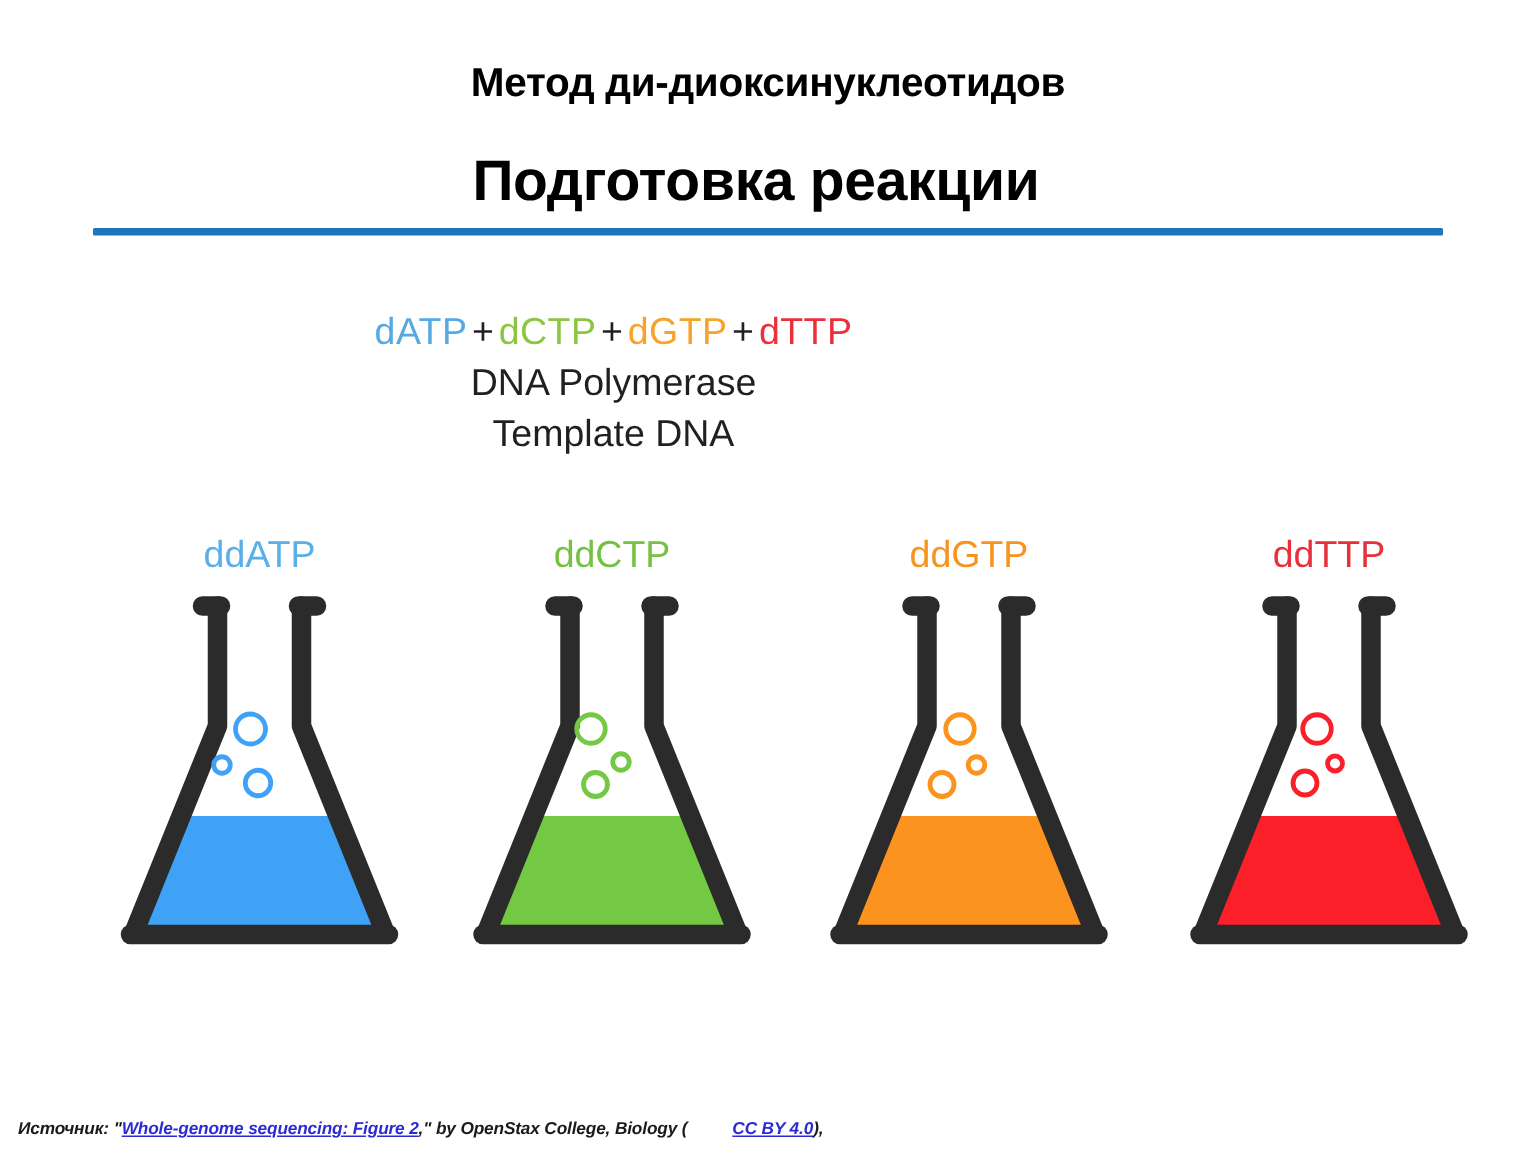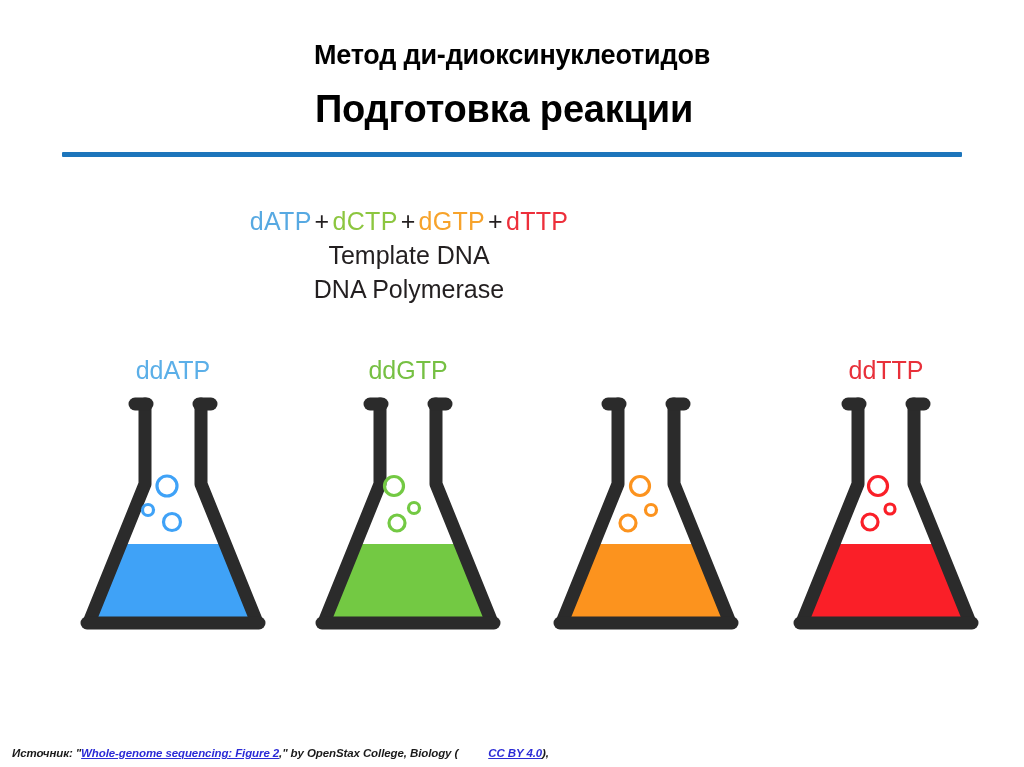--- a/index.html
+++ b/index.html
@@ -31,21 +31,21 @@
     width: 1024px;
     text-align: center;
     font-size: 27px;
     font-weight: bold;
     color: #000000;
     letter-spacing: -0.2px;
     white-space: nowrap;
   }
   .title-line-2 {
     position: absolute;
-    top: 88px;
+    top: 100px;
     left: 0;
     width: 1008px;
     text-align: center;
     font-size: 38px;
     font-weight: bold;
     color: #000000;
     letter-spacing: -0.2px;
     white-space: nowrap;
   }
   .title-rule {
@@ -151,22 +151,22 @@
 <div class="slide-header">
   <div class="title-line-1">Метод ди-диоксинуклеотидов</div>
   <div class="title-line-2">Подготовка реакции</div>
   <div class="title-rule" style="background: rgb(29, 117, 187);"></div>
 </div>
 
 <div class="reagent-block">
   <div class="reagent-line mix">
     <span class="dntp-a" style="color: rgb(87, 169, 226);">dATP</span><span class="plus">+</span><span class="dntp-c" style="color: rgb(140, 198, 63);">dCTP</span><span class="plus">+</span><span class="dntp-g" style="color: rgb(247, 163, 43);">dGTP</span><span class="plus">+</span><span class="dntp-t" style="color: rgb(237, 47, 59);">dTTP</span>
   </div>
+  <div class="reagent-line">DNA Polymerase</div>
   <div class="reagent-line">Template DNA</div>
-  <div class="reagent-line">DNA Polymerase</div>
 </div>
 
 <div class="flask-row">
 
   <div class="flask-cell f1">
     <div class="flask-label label-a" style="color: rgb(91, 175, 232);">ddATP</div>
     <svg class="flask-svg" viewBox="0 0 236 250">
 
       <path d="M 63 152 L 173 152 L 196 226 L 40 226 Z" fill="#3fa2f7"></path>
 
@@ -182,41 +182,42 @@
 
       <g fill="none" stroke="#3fa2f7" stroke-width="3.2">
         <circle cx="112" cy="94" r="10" stroke="#3fa2f7"></circle>
         <circle cx="93" cy="118" r="5.5" stroke="#3fa2f7"></circle>
         <circle cx="117" cy="130" r="8.5" stroke="#3fa2f7"></circle>
       </g>
     </svg>
   </div>
 
   <div class="flask-cell f2">
-    <div class="flask-label label-c" style="color: rgb(118, 192, 67);">ddGTP</div>
+    <div class="flask-label label-c" style="color: rgb(118, 192, 67);">ddCTP</div>
     <svg class="flask-svg" viewBox="0 0 236 250">
       <path d="M 63 152 L 173 152 L 196 226 L 40 226 Z" fill="#73c943"></path>
       <g fill="none" stroke="#2b2b2b" stroke-width="13" stroke-linecap="round" stroke-linejoin="round">
         <path d="M 90 12 L 90 92 L 35 228" stroke="#2b2b2b"></path>
         <path d="M 146 12 L 146 92 L 201 228" stroke="#2b2b2b"></path>
         <path d="M 32 231 L 204 231" stroke="#2b2b2b"></path>
       </g>
       <g stroke="#2b2b2b" stroke-width="13" stroke-linecap="round">
         <path d="M 80 12 L 92 12" stroke="#2b2b2b"></path>
         <path d="M 144 12 L 156 12" stroke="#2b2b2b"></path>
       </g>
       <g fill="none" stroke="#73c943" stroke-width="3.2">
         <circle cx="104" cy="94" r="9.5" stroke="#73c943"></circle>
         <circle cx="124" cy="116" r="5.5" stroke="#73c943"></circle>
         <circle cx="107" cy="131" r="8" stroke="#73c943"></circle>
       </g>
     </svg>
   </div>
 
   <div class="flask-cell f3">
+    <div class="flask-label label-g" style="color: rgb(247, 148, 30);">ddGTP</div>
     <svg class="flask-svg" viewBox="0 0 236 250">
       <path d="M 63 152 L 173 152 L 196 226 L 40 226 Z" fill="#fc931e"></path>
       <g fill="none" stroke="#2b2b2b" stroke-width="13" stroke-linecap="round" stroke-linejoin="round">
         <path d="M 90 12 L 90 92 L 35 228" stroke="#2b2b2b"></path>
         <path d="M 146 12 L 146 92 L 201 228" stroke="#2b2b2b"></path>
         <path d="M 32 231 L 204 231" stroke="#2b2b2b"></path>
       </g>
       <g stroke="#2b2b2b" stroke-width="13" stroke-linecap="round">
         <path d="M 80 12 L 92 12" stroke="#2b2b2b"></path>
         <path d="M 144 12 L 156 12" stroke="#2b2b2b"></path>

